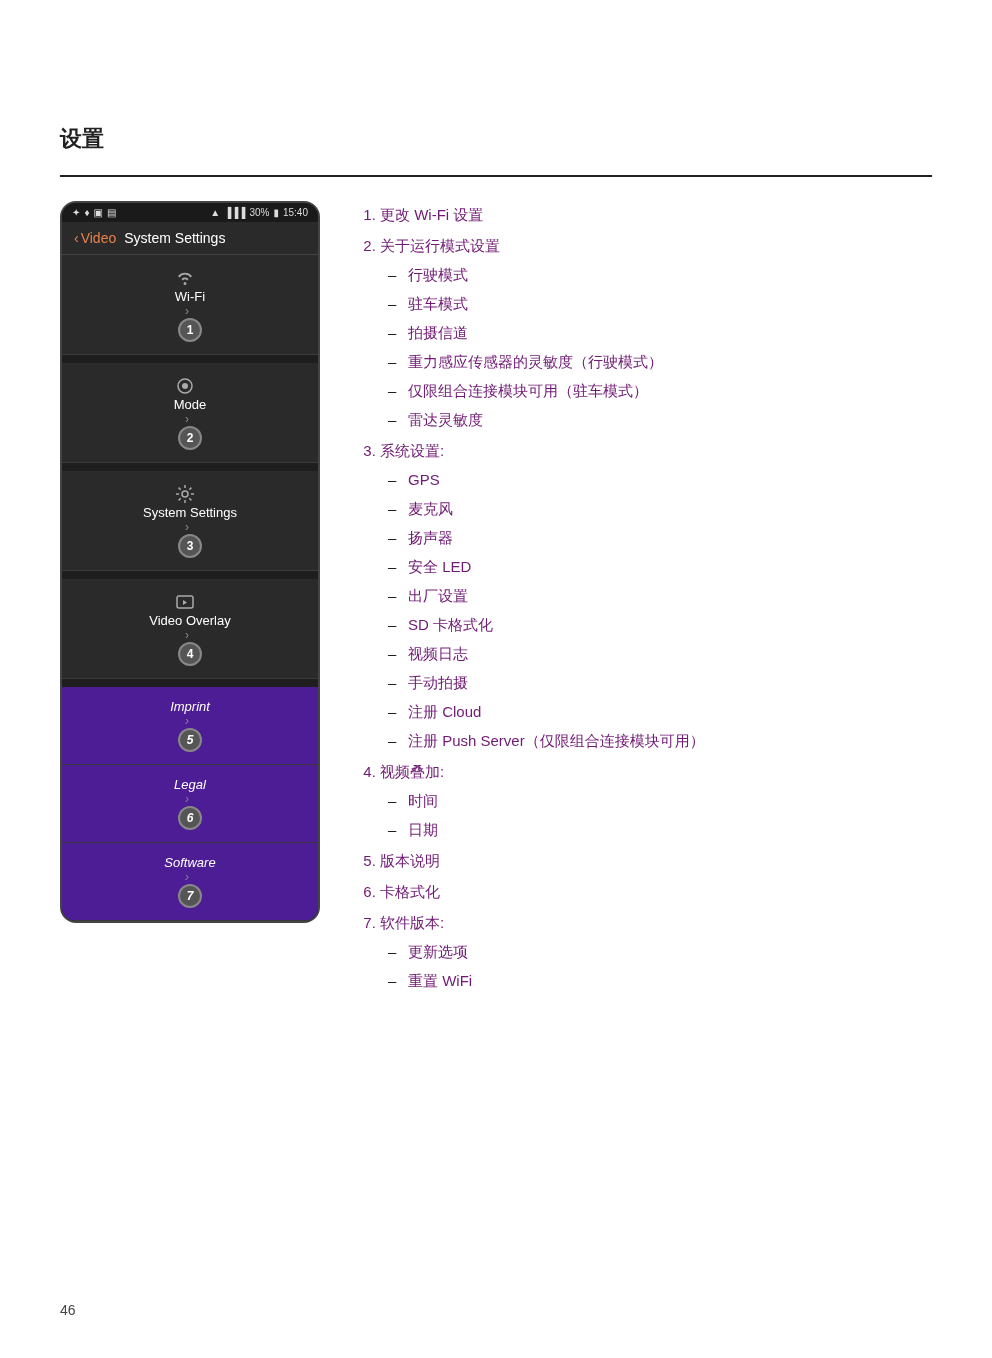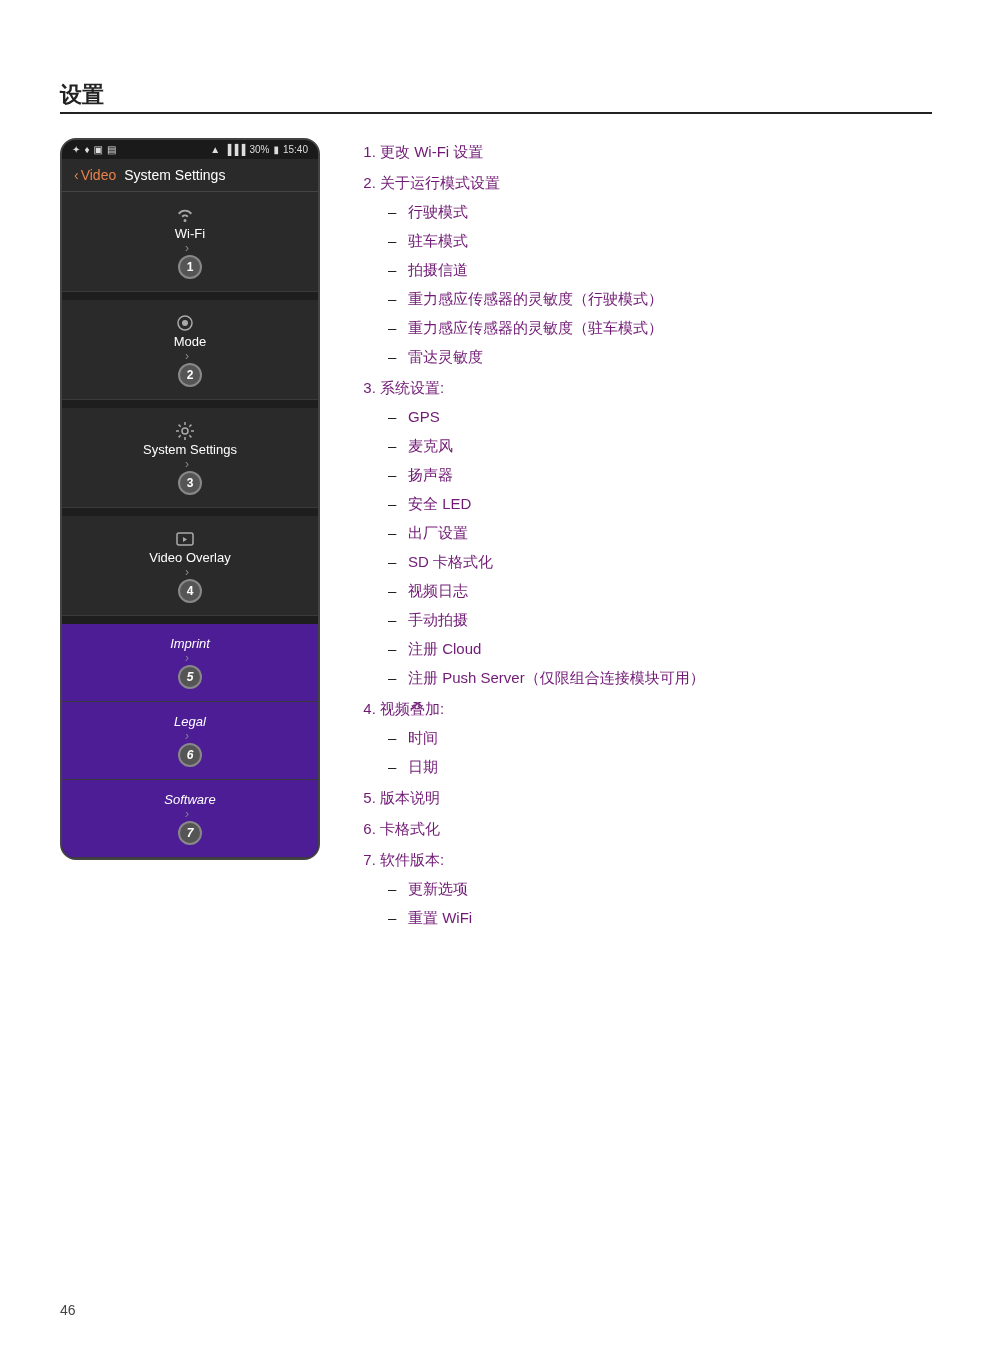--- a/index.html
+++ b/index.html
@@ -15,23 +15,24 @@
       padding: 80px 60px 60px 60px;
       display: flex;
       flex-direction: column;
     }
 
     .page-title {
       font-size: 22px;
       font-weight: bold;
       color: #222;
       margin-bottom: 24px;
-      padding-bottom: 2px;
+      padding-bottom: 21px;
       border-bottom: 2px solid #222;
       display: inline-block;
+      margin-top: 44px;
     }
 
     .main-content {
       display: flex;
       flex-direction: row;
       gap: 40px;
       align-items: flex-start;
     }
 
     
@@ -307,21 +308,21 @@
         <li>
           <span>更改 Wi-Fi 设置</span>
         </li>
         <li>
           <span>关于运行模式设置</span>
           <ul>
             <li>行驶模式</li>
             <li>驻车模式</li>
             <li>拍摄信道</li>
             <li>重力感应传感器的灵敏度（行驶模式）</li>
-            <li>重力感应传感器的灵敏度（驻车模式）</li>
+            <li>仅限组合连接模块可用（驻车模式）</li>
             <li>雷达灵敏度</li>
           </ul>
         </li>
         <li>
           <span>系统设置:</span>
           <ul>
             <li>GPS</li>
             <li>麦克风</li>
             <li>扬声器</li>
             <li>安全 LED</li>

